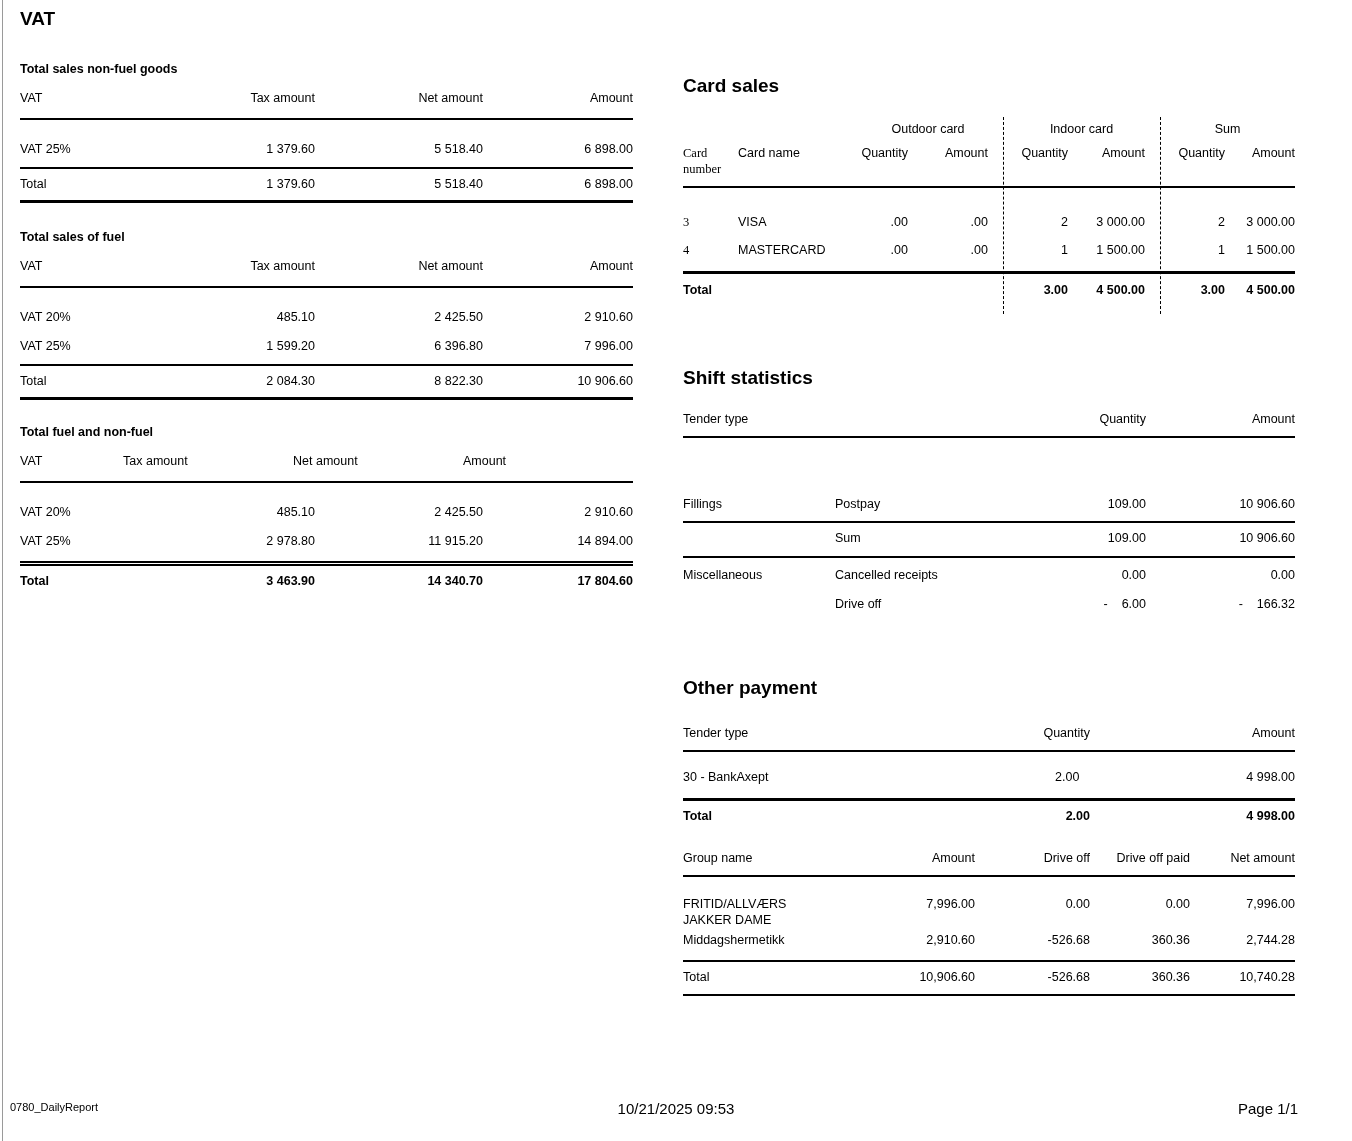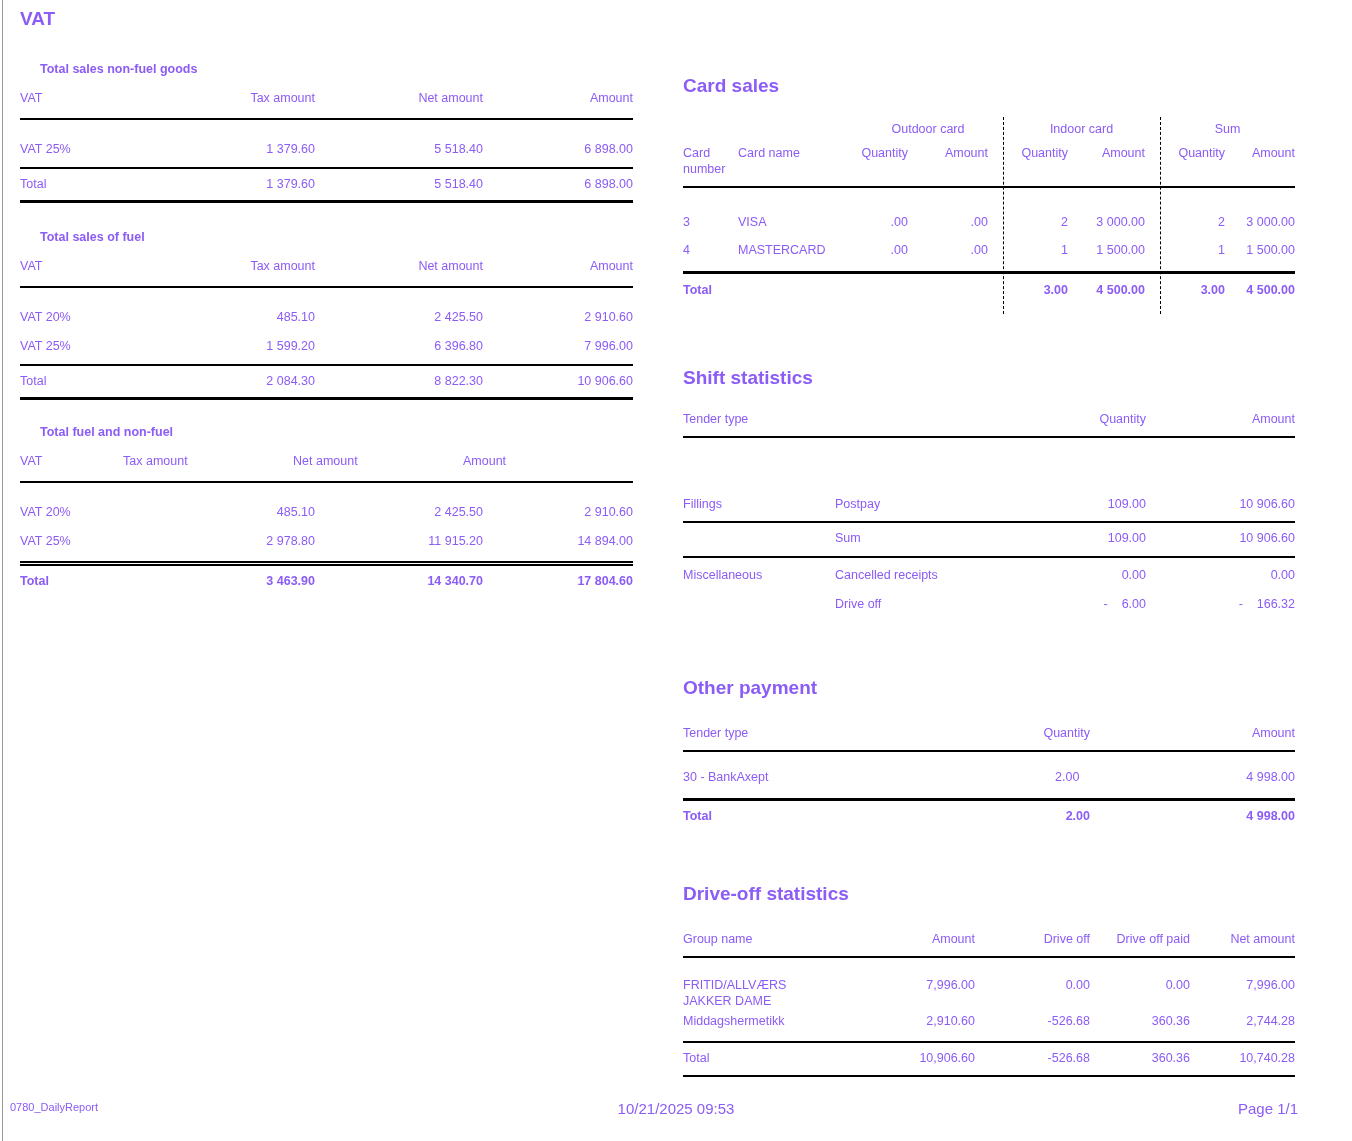--- a/index.html
+++ b/index.html
@@ -1,44 +1,44 @@
 <!DOCTYPE html>
 <html><head>
 <meta charset="utf-8">
 <style>
   html,body{margin:0;padding:0;background:#fff;}
   .page{position:relative;width:1352px;height:1141px;background:#ffffff;
-        font-family:"Liberation Sans",sans-serif;font-size:12.5px;color:#8b5cf6;overflow:hidden;}
+        font-family:"Liberation Sans",sans-serif;font-size:12.5px;color:#000000;overflow:hidden;}
   .page-edge{position:absolute;left:2px;top:0;width:1px;height:1141px;background:#9a9a9a;}
   .col-left{position:absolute;left:20px;top:0;width:613px;}
   .col-right{position:absolute;left:683px;top:12px;width:612px;}
   .h1{font-size:19px;font-weight:bold;line-height:23px;}
   .h1.vt{padding-top:7px;}
   .row{display:flex;align-items:baseline;line-height:16px;}
   .row span{display:block;white-space:pre;}
-  .sec-title{font-weight:bold;line-height:16px;margin-left:20px;}
+  .sec-title{font-weight:bold;line-height:16px;}
   
   .vat-t1{margin-top:31px;} .vat-t2{margin-top:26px;} .vat-t3{margin-top:24px;}
   .vhead{margin-top:13px;padding-bottom:12px;border-bottom:2px solid #000;}
   .vrow1{padding-top:21px;} .vrow2{padding-top:13px;}
   .vtotal{margin-top:10px;border-top:2px solid #000;padding:7px 0 8px;border-bottom:3px solid #000;}
   .vat-t3 .vtotal{border-top:5px double #000;border-bottom:none;font-weight:bold;margin-top:12px;}
   .vt-c1{width:140px;} .vt-c2{width:155px;text-align:right;}
   .vt-c3{width:168px;text-align:right;} .vt-c4{flex:1;text-align:right;}
   .vt3h-c1{width:103px;} .vt3h-c2{width:170px;} .vt3h-c3{width:170px;} .vt3h-c4{flex:1;}
   
   .h1.cs{margin-top:62px;}
   .cs-table{position:relative;margin-top:24px;}
   .cs-dash{position:absolute;top:-4px;bottom:-16px;width:0;border-left:1px dashed #000;}
   .cs-dash.d1{left:320px;} .cs-dash.d2{left:477px;}
   .cs-ghead .g1{width:170px;} .cs-ghead .g2{width:150px;text-align:center;}
   .cs-ghead .g3{width:157px;text-align:center;} .cs-ghead .g4{width:135px;text-align:center;}
   .cs-head{margin-top:8px;padding-bottom:9px;border-bottom:2px solid #000;align-items:flex-start;}
   .cs-head .cs-c1{white-space:normal;}
-  .cs-c1{width:55px;} .cs-c2{width:115px;} .cs-c3{width:55px;text-align:right;}
+  .cs-c1{width:55px;font-family:Liberation Serif, serif;} .cs-c2{width:115px;} .cs-c3{width:55px;text-align:right;}
   .cs-c4{width:80px;text-align:right;} .cs-sep{width:15px;}
   .cs-c5{width:65px;text-align:right;} .cs-c6{width:77px;text-align:right;}
   .cs-c7{width:65px;text-align:right;} .cs-c8{width:70px;text-align:right;}
   .cs-c12{width:170px;}
   .cs-row1{padding-top:26px;} .cs-row2{padding-top:12px;}
   .cs-total{margin-top:13px;border-top:3px solid #000;padding-top:8px;font-weight:bold;}
   
   .h1.ss{margin-top:68px;}
   .ss-head{margin-top:22px;padding-bottom:9px;border-bottom:2px solid #000;}
   .ss-gap{height:58px;}
@@ -262,21 +262,20 @@
         <span class="op-c2">2.00</span>
         <span class="op-c3">4 998.00</span>
       </div>
       <div class="row op-total">
         <span class="op-c1">Total</span>
         <span class="op-c2">2.00</span>
         <span class="op-c3">4 998.00</span>
       </div>
     </div>
 
-    <div class="h1 do">Drive-off statistics</div>
     <div>
       <div class="row do-head">
         <span class="do-c1">Group name</span>
         <span class="do-c2">Amount</span>
         <span class="do-c3">Drive off</span>
         <span class="do-c4">Drive off paid</span>
         <span class="do-c5">Net amount</span>
       </div>
       <div class="row do-row1">
         <span class="do-c1">FRITID/ALLVÆRS

